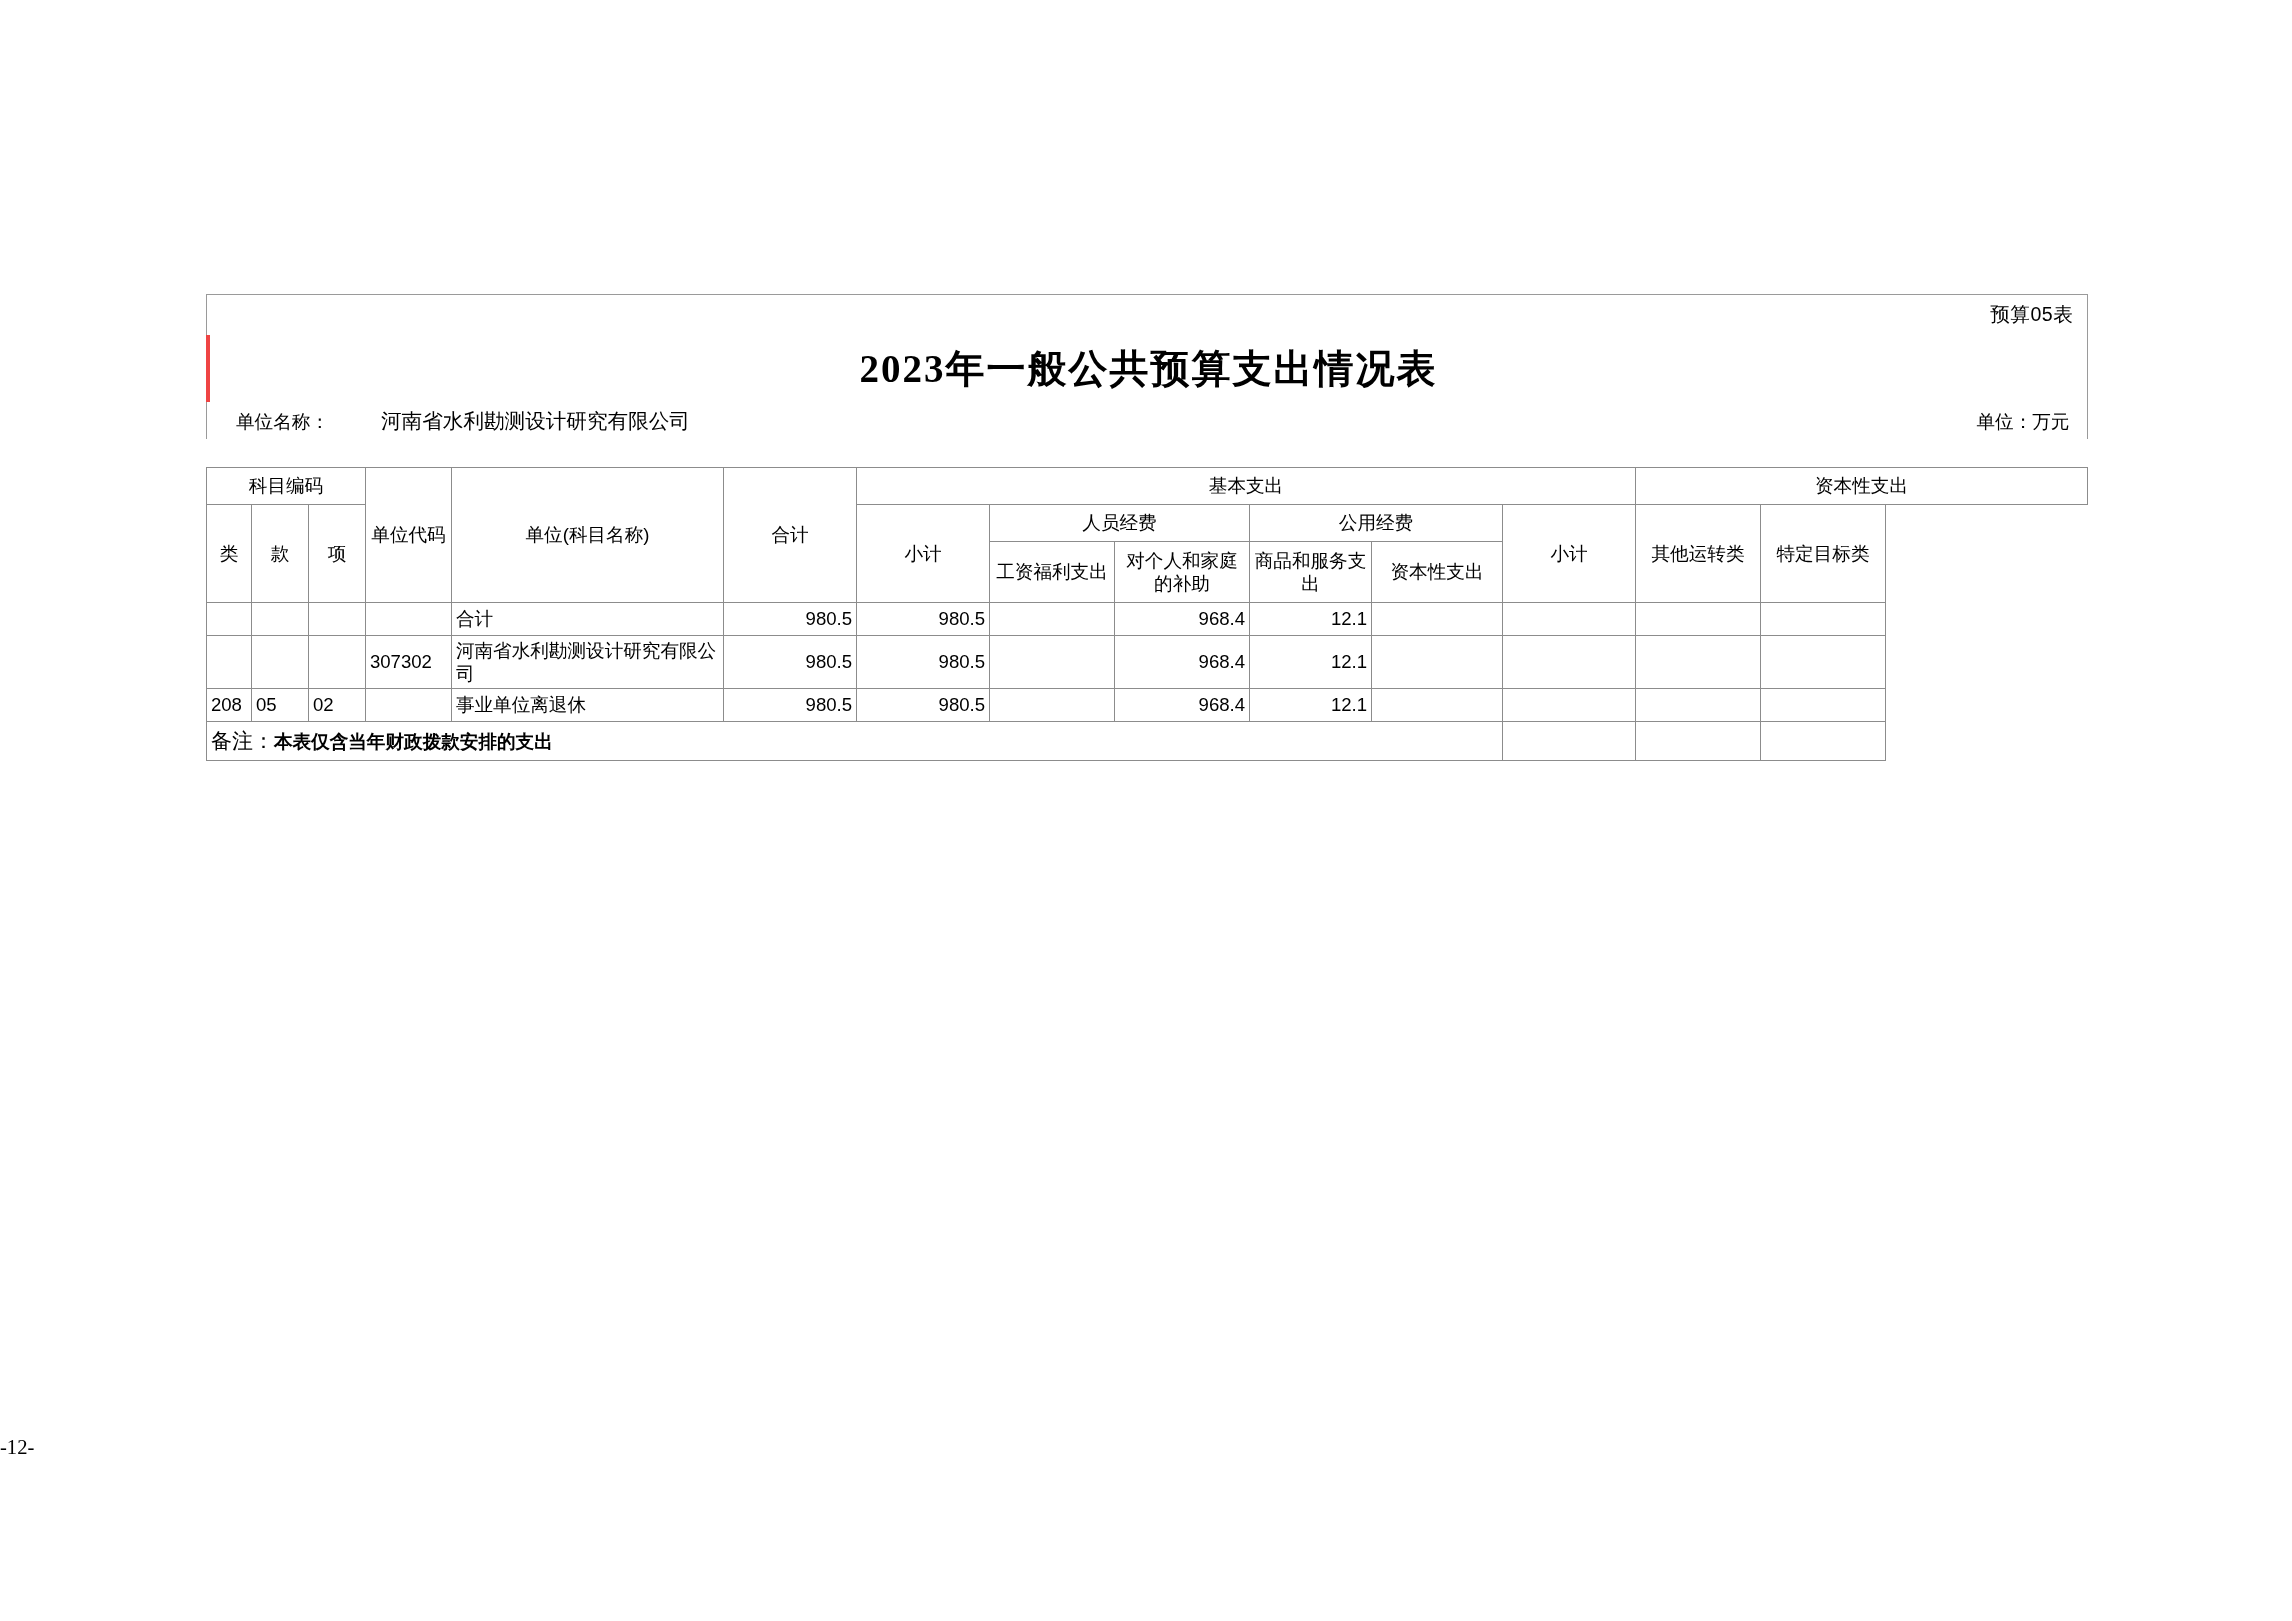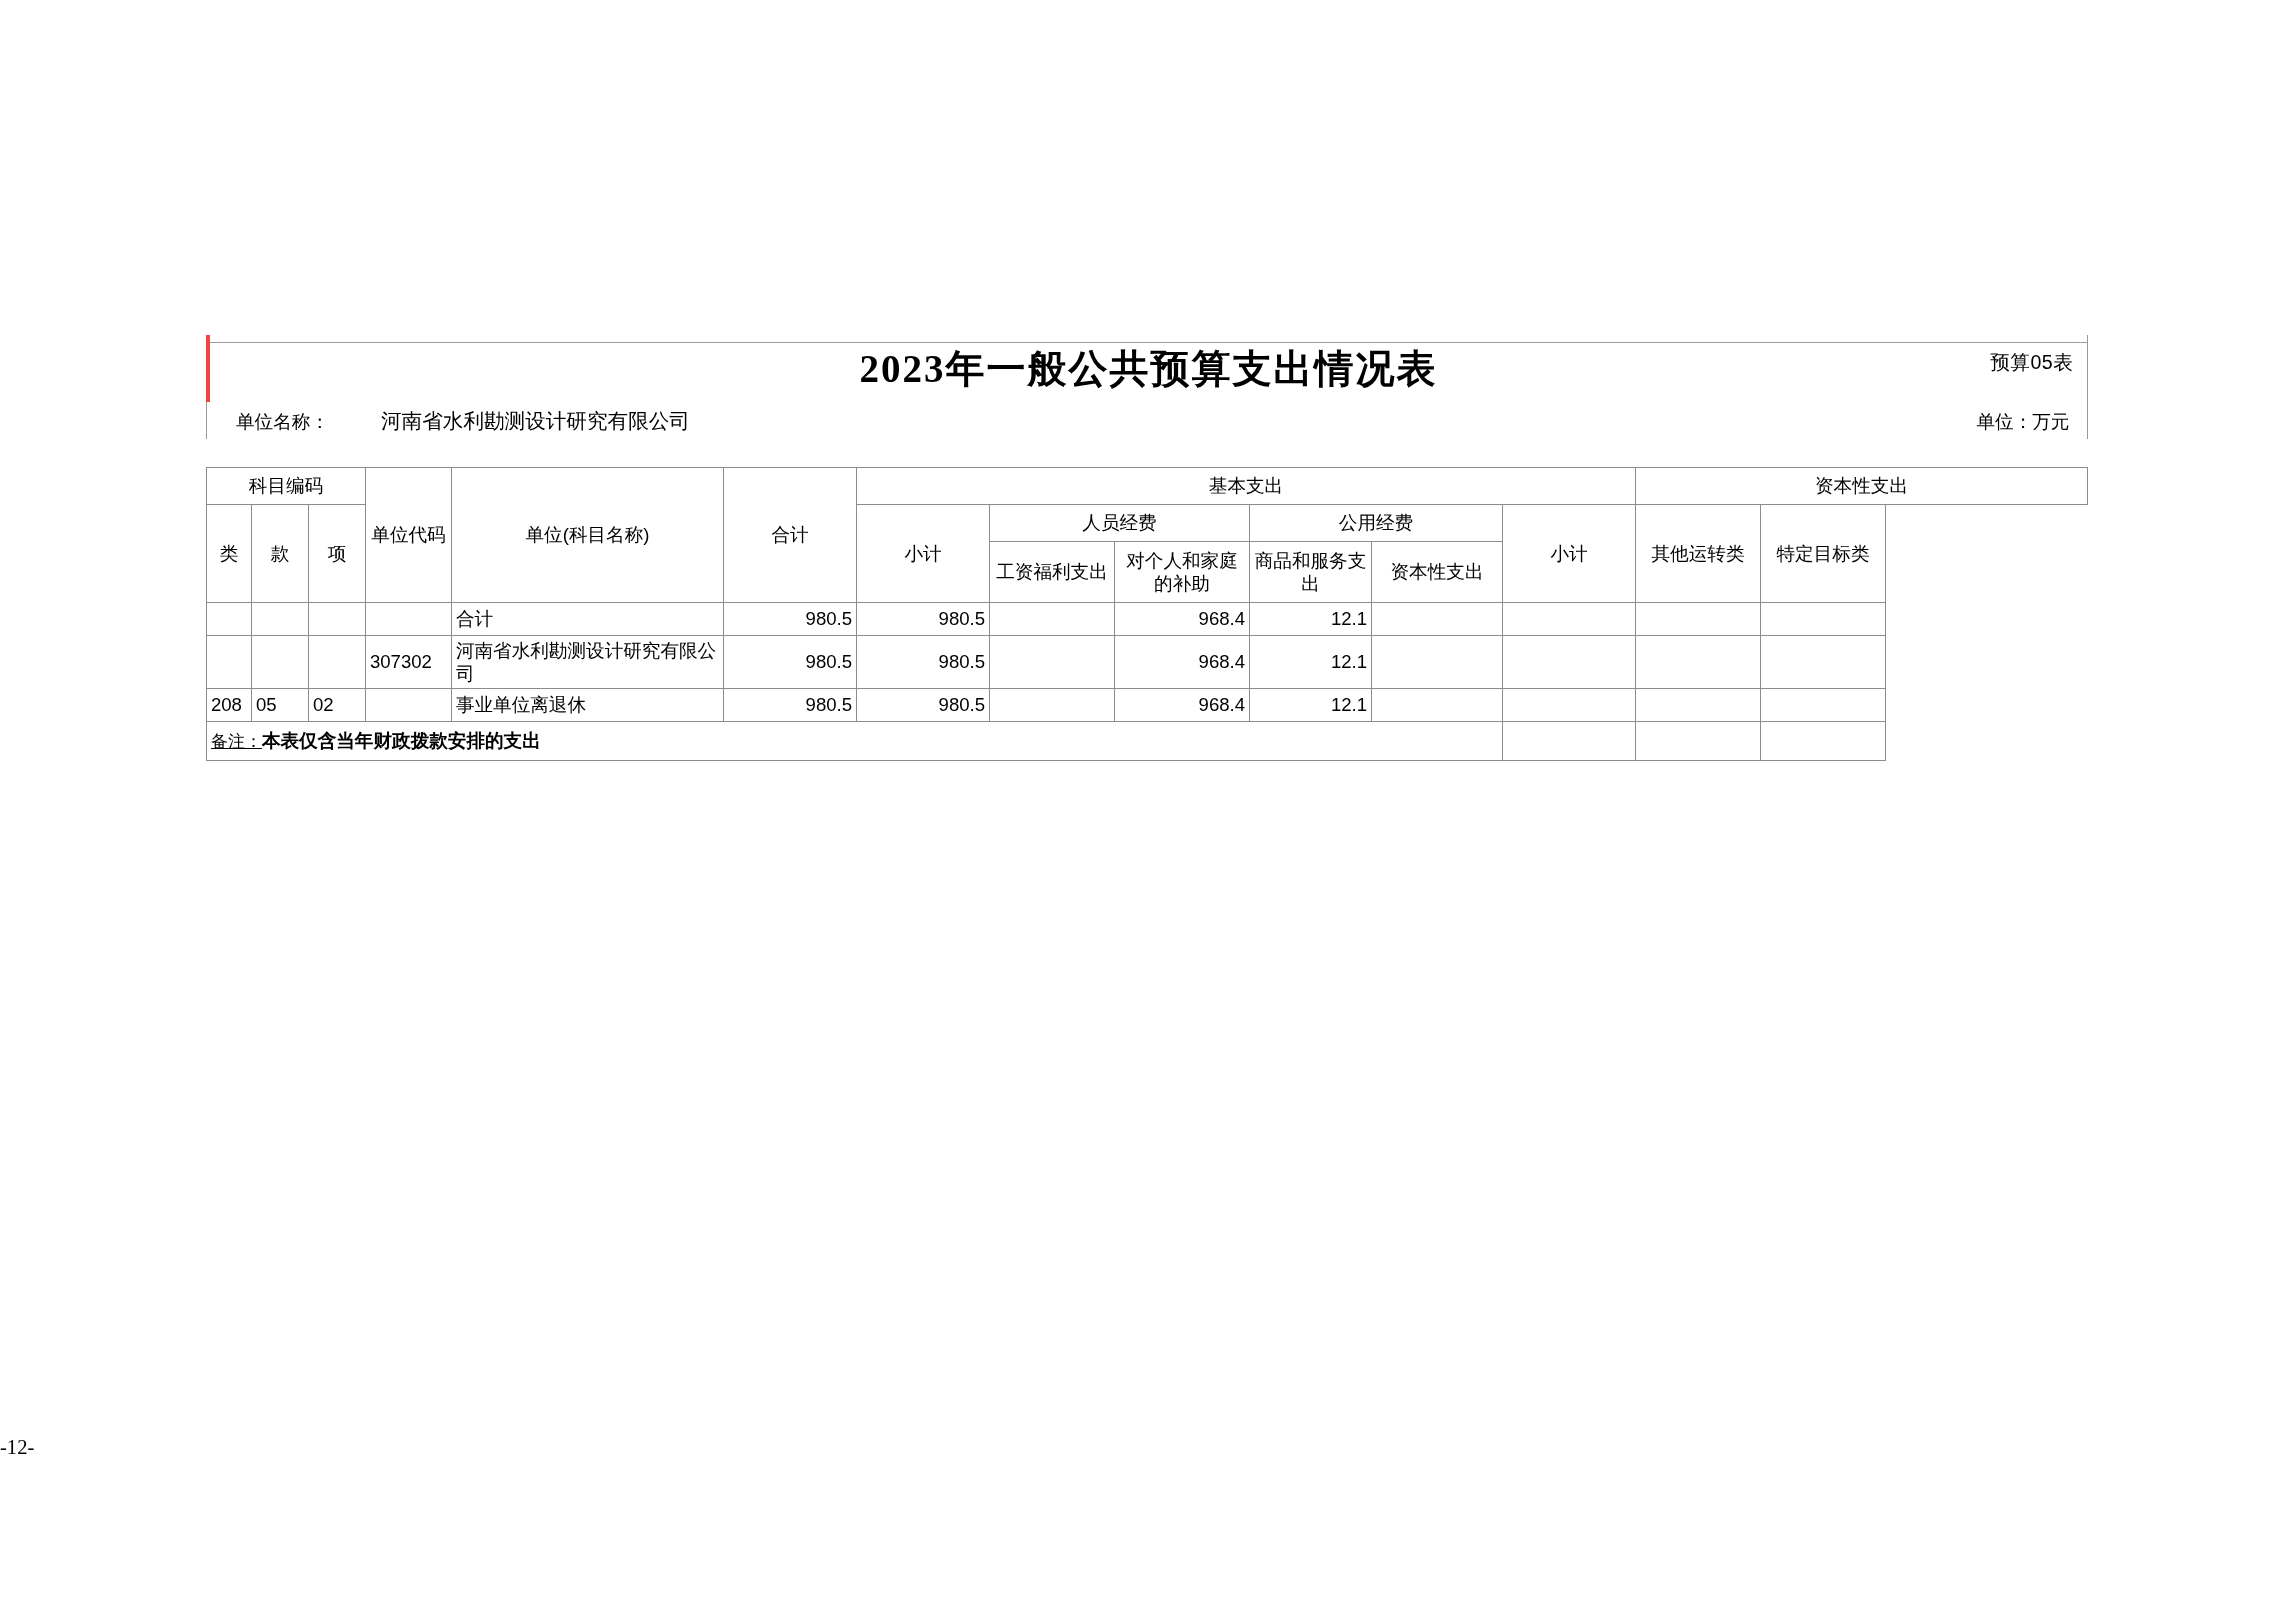--- a/index.html
+++ b/index.html
@@ -27,21 +27,20 @@
   
   .sheet-label-band {
     position: absolute;
     left: 206px;
     top: 294px;
     width: 1882px;
     height: 41px;
     border: 1px solid #9a9a9a;
     border-bottom: none;
     box-sizing: border-box;
-    margin-top: 48px;
   }
   .sheet-label {
     position: absolute;
     right: 13.7px;
     top: 5.9px;
     font-size: 19.6px;
     font-family: "Liberation Sans", "DejaVu Sans", sans-serif;
     letter-spacing: 0.5px;
   }
 
@@ -130,21 +129,21 @@
   .ctr { }
   .lft { text-align: left; padding-left: 7.8px; }
   .row-cell { height: 33px; vertical-align: middle; }
   .row-cell-2 { height: 53px; vertical-align: middle; }
   .note-cell {
     height: 39px;
     text-align: left;
     padding-left: 9.8px;
     vertical-align: middle;
   }
-  .note-label { font-size: 17px; text-decoration: underline; }
+  .note-label { font-size: 21px; }
   .note-text { font-size: 18.6px; font-weight: bold; }
 
   .page-number {
     position: absolute;
     left: 0;
     top: 1436px;
     width: 1885px;
     text-align: left;
     font-size: 20.6px;
     font-family: "Liberation Serif", "DejaVu Serif", serif;

